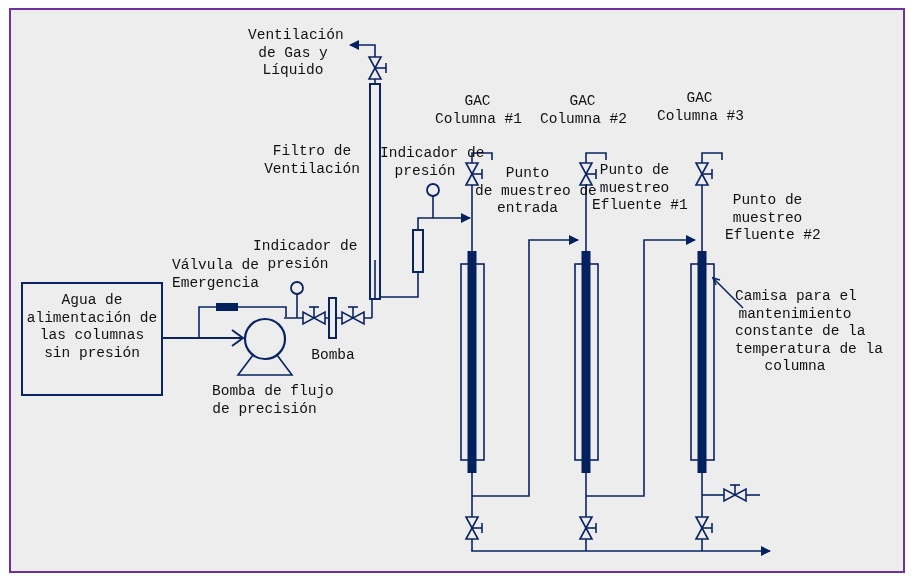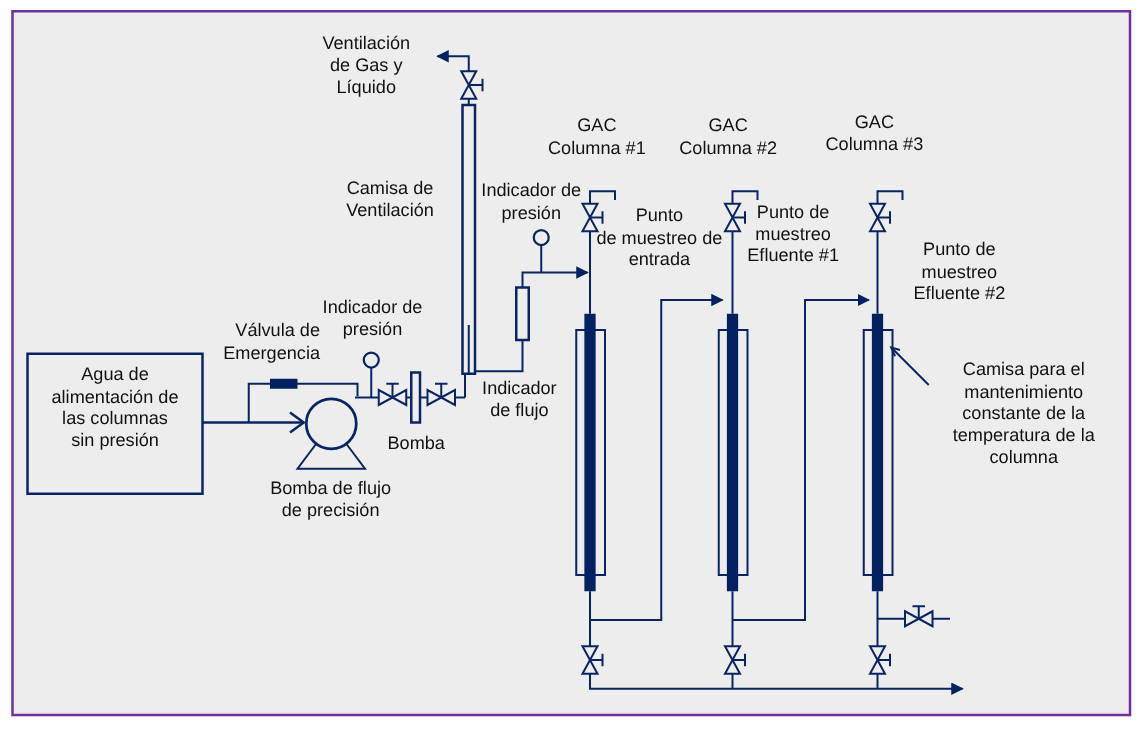--- a/index.html
+++ b/index.html
@@ -1,20 +1,20 @@
 <!DOCTYPE html>
 <html><head>
 <meta charset="utf-8">
 <style>
   html, body { margin: 0; padding: 0; background: #ffffff; }
   #stage { position: relative; width: 915px; height: 584px; overflow: hidden; background: #ffffff; }
   #frame { position: absolute; left: 9px; top: 8px; width: 896px; height: 565px;
            border: 2px solid #7030A0; background: #EDEDED; box-sizing: border-box; }
   svg { position: absolute; left: 0; top: 0; }
-  .lbl { position: absolute; font-family: Liberation Sans, sans-serif; font-size: 14.5px;
+  .lbl { position: absolute; font-family: Liberation Mono, monospace; font-size: 14.5px;
          line-height: 17.5px; color: #111; text-align: center; white-space: pre; }
 </style>
 </head>
 <body>
 
 <div id="stage">
   <div id="frame"></div>
 
   <svg width="915" height="584" viewBox="0 0 915 584" fill="none" stroke="#0A2463" stroke-width="1.6">
     <defs>
@@ -142,50 +142,48 @@
 
     <g>
       <line x1="713" y1="278" x2="743" y2="308"></line>
       <path d="M720,280 L713,278 L716,285"></path>
     </g>
   </svg>
 
   <div class="lbl" style="left:248px;top:27px;width:90px;">Ventilación
 de Gas y
 Líquido</div>
-  <div class="lbl" style="left:262px;top:143px;width:100px;">Camisa de
+  <div class="lbl" style="left:262px;top:143px;width:100px;">Filtro de
 Ventilación</div>
   <div class="lbl" style="left:380px;top:145px;width:90px;">Indicador de
 presión</div>
   <div class="lbl" style="left:253px;top:238px;width:90px;">Indicador de
 presión</div>
   <div class="lbl" style="left:172px;top:257px;width:84px;text-align:right;">Válvula de
 Emergencia</div>
   <div class="lbl" style="left:22px;top:292px;width:140px;">Agua de
 alimentación de
 las columnas
 sin presión</div>
   <div class="lbl" style="left:212px;top:383px;width:105px;">Bomba de flujo
 de precisión</div>
   <div class="lbl" style="left:308px;top:347px;width:50px;">Bomba</div>
-  <div class="lbl" style="left:378px;top:303px;width:75px;">Indicador
-de flujo</div>
   <div class="lbl" style="left:435px;top:93px;width:85px;">GAC
 Columna #1</div>
   <div class="lbl" style="left:540px;top:93px;width:85px;">GAC
 Columna #2</div>
   <div class="lbl" style="left:657px;top:90px;width:85px;">GAC
 Columna #3</div>
   <div class="lbl" style="left:475px;top:165px;width:105px;">Punto
 de muestreo de
 entrada</div>
   <div class="lbl" style="left:592px;top:162px;width:85px;">Punto de
 muestreo
 Efluente #1</div>
   <div class="lbl" style="left:725px;top:192px;width:85px;">Punto de
 muestreo
 Efluente #2</div>
-  <div class="lbl" style="left:759px;top:288px;width:120px;">Camisa para el
+  <div class="lbl" style="left:735px;top:288px;width:120px;">Camisa para el
 mantenimiento
 constante de la
 temperatura de la
 columna</div>
 </div>
 
 </body></html>

